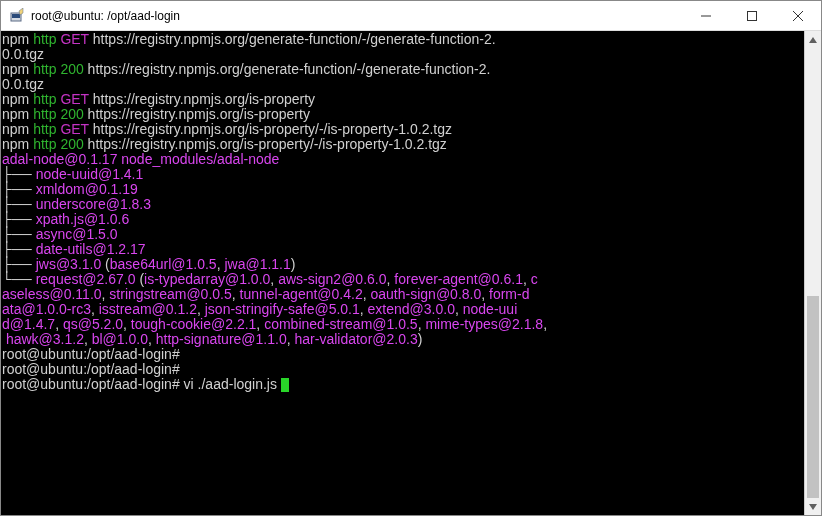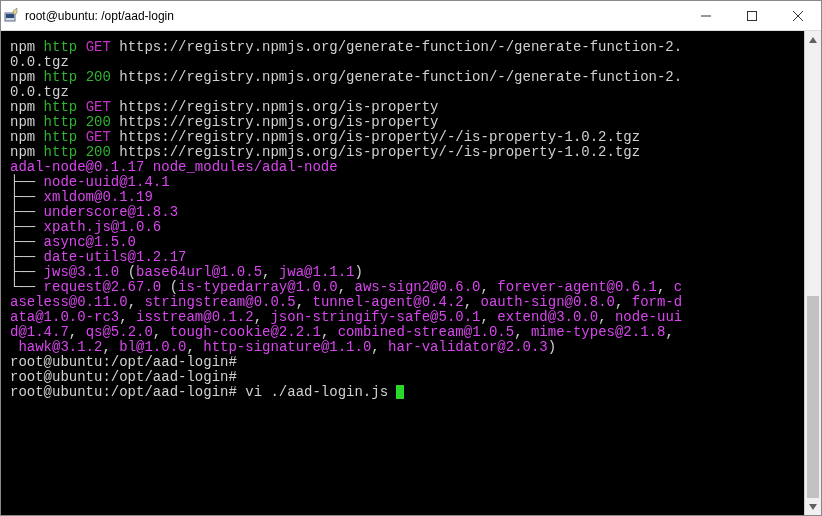--- a/index.html
+++ b/index.html
@@ -26,21 +26,21 @@
       height: 30px;
       background: #ffffff;
       display: flex;
       align-items: center;
       border-bottom: 1px solid #ddd;
     }
     .titlebar-left {
       display: flex;
       align-items: center;
       flex: 1;
-      padding-left: 2px;
+      padding-left: 8px;
       text-align: right;
     }
     .titlebar-icon {
       width: 16px;
       height: 16px;
       margin-right: 6px;
       display: flex;
       align-items: center;
       justify-content: center;
     }
@@ -61,24 +61,24 @@
       font-size: 12px;
     }
     .titlebar-button svg {
       width: 10px;
       height: 10px;
     }
     .terminal {
       flex: 1;
       background: #000000;
       color: #d0d0d0;
-      font-family: Liberation Mono, monospace;
+      font-family: Liberation Sans, sans-serif;
       font-size: 14px;
       line-height: 15px;
-      padding: 9px;
+      padding: 1px;
       overflow: hidden;
       white-space: pre-wrap;
       word-break: break-all;
     }
     .term-line {
       white-space: pre-wrap;
       word-break: break-all;
     }
     .c-green { color: #2fb42f; }
     .c-magenta { color: #c533c5; }

